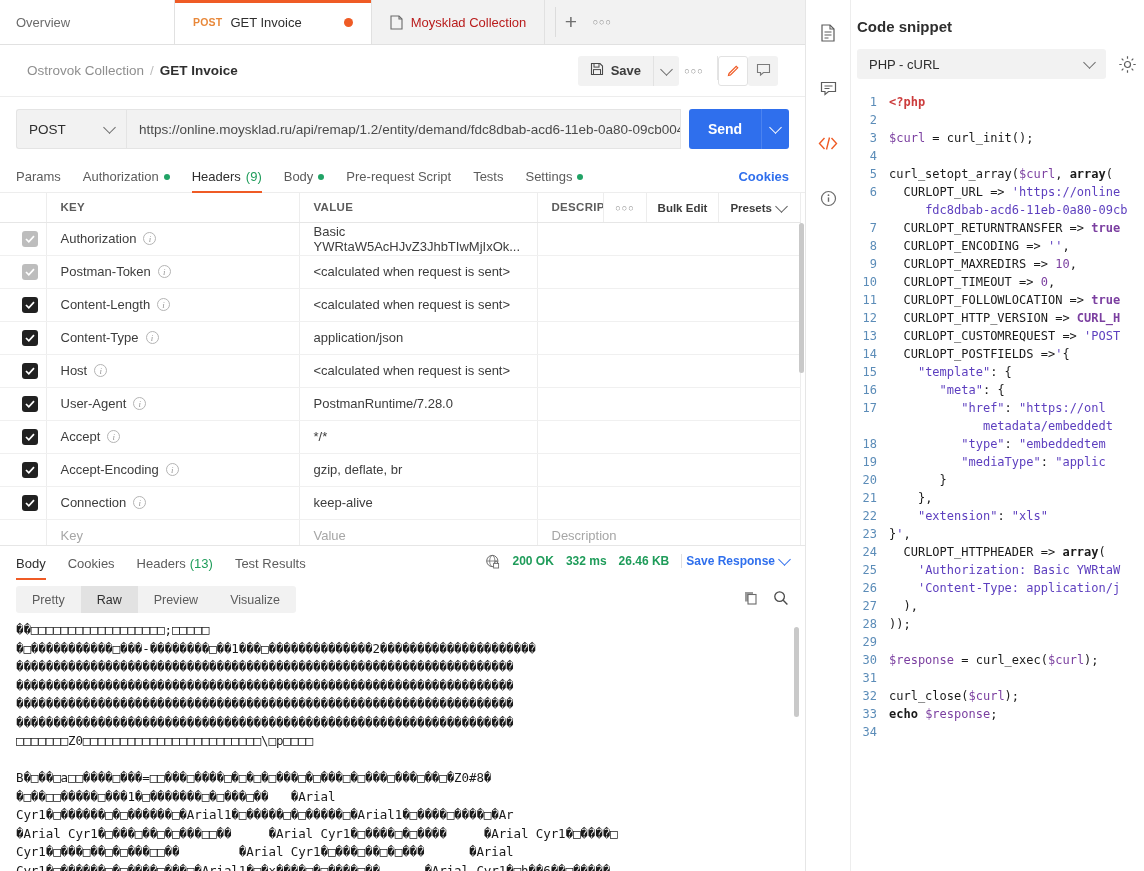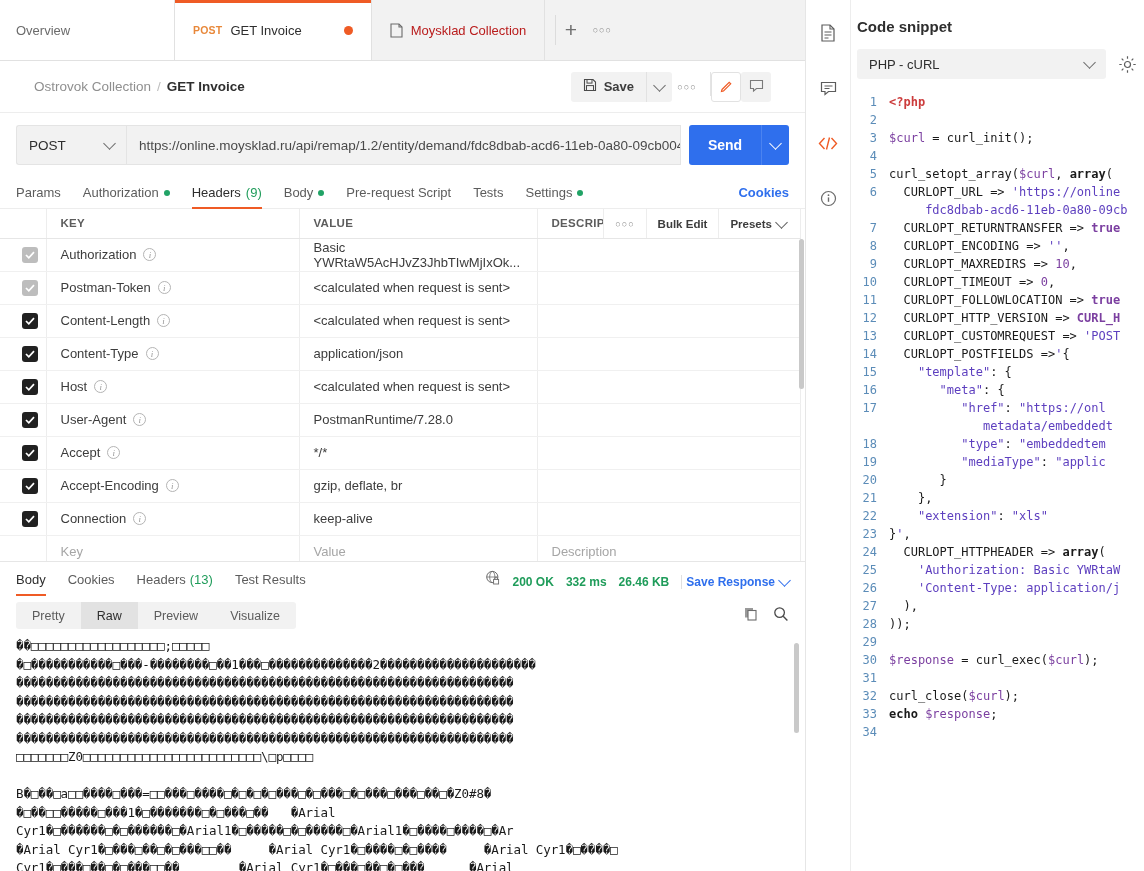--- a/index.html
+++ b/index.html
@@ -9,21 +9,21 @@
     font-size: 13px;
     color: #2e2e2e;
     background: #ffffff;
     overflow: hidden;
   }
   .app { display: flex; width: 1144px; height: 871px; }
   .left { width: 806px; height: 871px; display: flex; flex-direction: column;
           border-right: 1px solid #e6e6e6; position: relative; }
 
   
-  .tabbar { height: 61px; display: flex; align-items: stretch;
+  .tabbar { height: 45px; display: flex; align-items: stretch;
             background: #f2f2f2; border-bottom: 1px solid #e1e1e1; flex: none; }
   .tab { display: flex; align-items: center; gap: 8px; padding: 0 18px;
          background: #f2f2f2; border-right: 1px solid #e1e1e1;
          font-size: 13px; color: #6b6b6b; cursor: pointer; position: relative;
          white-space: nowrap; }
   .tab.first { padding-left: 16px; min-width: 175px; background:#fff; border-right:1px solid #e1e1e1;}
   .tab.active { background: #ffffff; color: #2e2e2e; }
   .tab.active::before { content:""; position:absolute; left:0; right:0; top:0;
                         height:3px; background:#ef5b25; }
   .tab .method { color: #e8883a; font-size: 10.5px; font-weight: bold; letter-spacing:.2px; }
@@ -36,21 +36,21 @@
                   background:#f2f2f2; }
   .plus-btn { width: 30px; height: 30px; display:flex; align-items:center;
               justify-content:center; color:#707070; font-size:21px; font-weight:300;
               cursor:pointer; border-left:1px solid #dcdcdc; }
   .dots-btn { width: 30px; height: 30px; display:flex; align-items:center;
               justify-content:center; color:#8a8a8a; letter-spacing:1px;
               font-size:9px; cursor:pointer; }
   .tabbar-fill { flex:1; background:#f2f2f2; border-bottom:0; }
 
   
-  .crumbrow { height: 52px; display:flex; align-items:center; padding: 0 34px;
+  .crumbrow { height: 52px; display:flex; align-items:center; padding: 0 27px;
               border-bottom: 1px solid #ededed; flex: none; background:#fff; }
   .crumbs { display:flex; align-items:center; gap:6px; font-size:13.5px; }
   .crumb-col { color: #8f8f8f; cursor:pointer; }
   .crumb-sep { color: #bdbdbd; }
   .crumb-cur { color: #2e2e2e; font-weight: bold; cursor:pointer; }
   .crumb-actions { margin-left:auto; display:flex; align-items:flex-start; gap:0; }
   .save-btn { display:flex; align-items:center; gap:7px; height:30px; padding:0 12px;
               background:#f2f2f2; border-radius:3px 0 0 3px; font-size:13px;
               color:#3c3c3c; font-weight:bold; cursor:pointer; }
   .save-caret { width:26px; height:30px; background:#f2f2f2; border-radius:0 3px 3px 0;
@@ -134,21 +134,21 @@
   
   .resp { flex:1; display:flex; flex-direction:column; overflow:hidden; }
   .resprow { display:flex; align-items:center; padding: 0 16px; height:34px; flex:none; }
   .rstab { position:relative; height:34px; display:flex; align-items:center;
            padding:0 11px; font-size:13px; color:#5c5c5c; cursor:pointer; }
   .rstab:first-child { padding-left:0; }
   .rstab.active { color:#2e2e2e; }
   .rstab.active::after { content:""; position:absolute; left:0; right:11px; bottom:0;
                          height:2px; background:#ef5b25; }
   .rstab .cnt { color:#1f9c5a; margin-left:4px; }
-  .status-group { margin-left:auto; display:flex; align-items:flex-end; gap:12px;
+  .status-group { margin-left:auto; display:flex; align-items:flex-start; gap:12px;
                   font-size:12px; color:#1f9c5a; font-weight:bold; }
   .save-resp { color:#2f6fed; font-size:12px; font-weight:bold; display:flex;
                align-items:center; gap:5px; cursor:pointer;
                border-left:1px solid #e0e0e0; padding-left:4px; }
   .fmtrow { display:flex; align-items:center; padding: 6px 16px 8px 16px; flex:none; }
   .fmtgroup { display:flex; background:#f2f2f2; border-radius:3px; overflow:hidden; }
   .fmt { padding:0 16px; height:27px; display:flex; align-items:center;
          font-size:12.5px; color:#5c5c5c; cursor:pointer; }
   .fmt.active { background:#e2e2e2; color:#2e2e2e; }
   .fmt-right { margin-left:auto; display:flex; align-items:center; gap:14px; }

